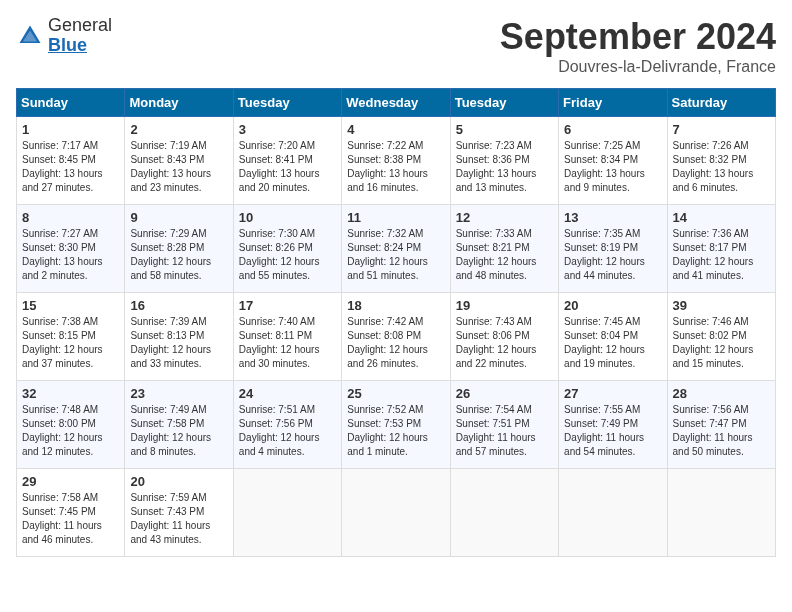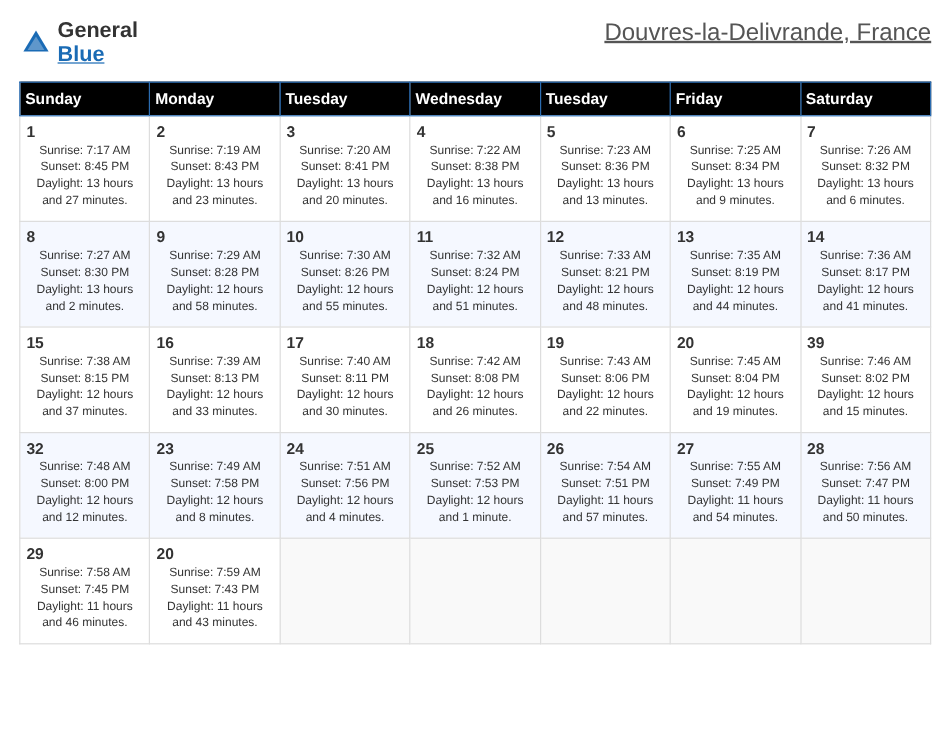--- a/index.html
+++ b/index.html
@@ -21,21 +21,21 @@
       align-items: center;
       gap: 4px;
     }
     .logo-text {
       display: flex;
       flex-direction: column;
       line-height: 1.1;
     }
     .logo-general {
       font-size: 18px;
-      font-weight: bold;
+      font-weight: normal;
       color: #333;
     }
     .logo-blue {
       font-size: 18px;
       font-weight: bold;
       color: #1a6bb5;
       text-decoration: underline;
     }
     .logo-icon {
       width: 28px;
@@ -43,31 +43,30 @@
     }
     .title-block {
       text-align: right;
     }
     .month-title {
       font-size: 36px;
       font-weight: bold;
       color: #333;
     }
     .location {
-      font-size: 20px;
+      font-size: 16px;
       color: #555;
-      text-decoration: underline;
     }
     .calendar-table {
       width: 100%;
       border-collapse: collapse;
       border: 1px solid #ccc;
     }
     .calendar-table th {
-      background: #000000;
+      background: #0369a1;
       color: #fff;
       font-size: 13px;
       font-weight: bold;
       padding: 6px 4px;
       text-align: left;
       border: 1px solid #2b6cb0;
     }
     .calendar-table td {
       vertical-align: top;
       padding: 5px 5px;
@@ -88,41 +87,41 @@
     .day-number {
       font-size: 13px;
       font-weight: bold;
       display: block;
       margin-bottom: 2px;
     }
     .day-info {
       font-size: 10px;
       line-height: 1.4;
       color: #333;
-      text-align: center;
     }
     .empty-cell {
       background: #f9f9f9 !important;
     }
   </style>
 </head>
 <body>
 
 <div class="header">
   <div class="logo">
     <svg class="logo-icon" viewBox="0 0 40 40">
       <polygon points="20,5 35,30 5,30" fill="#1a6bb5"></polygon>
       <polygon points="20,12 30,28 10,28" fill="#fff" opacity="0.3"></polygon>
     </svg>
     <div class="logo-text">
       <span class="logo-general">General</span>
       <span class="logo-blue">Blue</span>
     </div>
   </div>
   <div class="title-block">
+    <div class="month-title">September 2024</div>
     <div class="location">Douvres-la-Delivrande, France</div>
   </div>
 </div>
 
 <table class="calendar-table">
   <thead>
     <tr>
       <th>Sunday</th>
       <th>Monday</th>
       <th>Tuesday</th>

